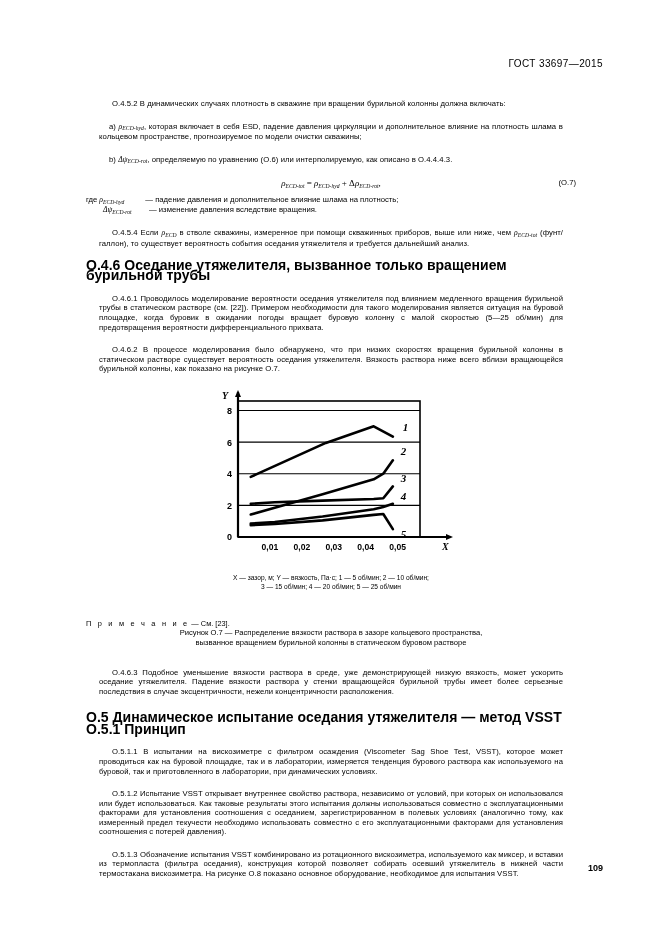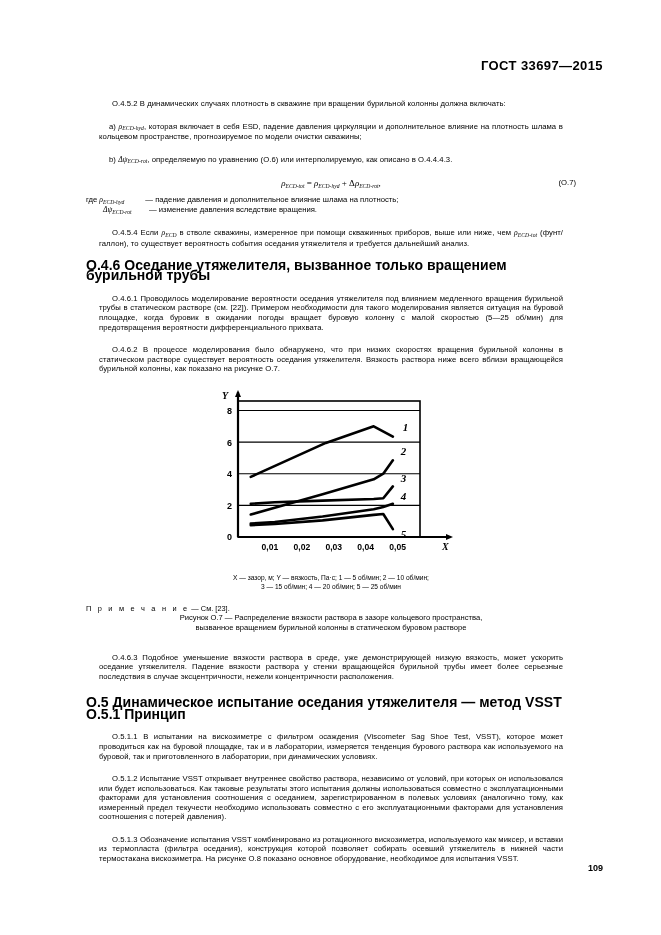--- a/index.html
+++ b/index.html
@@ -13,22 +13,22 @@
   }
   .page {
     position:absolute;
     left:0; top:0;
     width:661px; height:935px;
     box-sizing:border-box;
   }
   .header {
     position:absolute;
     top:58px; right:58px;
-    font-size:13px;
-    font-weight:bold;
+    font-size:10px;
+    font-weight:normal;
     letter-spacing:0.4px;
   }
   .content {
     position:absolute;
     left:86px; top:86px;
     width:490px;
   }
   p.para {
     margin:13px;
     font-size:7.7px;
@@ -97,21 +97,21 @@
   }
   .chart-svg { display:block; }
   .fig-legend {
     margin-top:4px;
     text-align:center;
     font-size:6.6px;
     line-height:9px;
     font-family:"Liberation Sans", sans-serif;
   }
   .note {
-    margin-top:13px;
+    margin-top:28px;
     font-size:7.4px;
   }
   .note .nlabel { letter-spacing:2.2px; }
   .fig-caption {
     text-align:center;
     font-size:7.6px;
     line-height:10.5px;
   }
   .pagenum {
     position:absolute;

